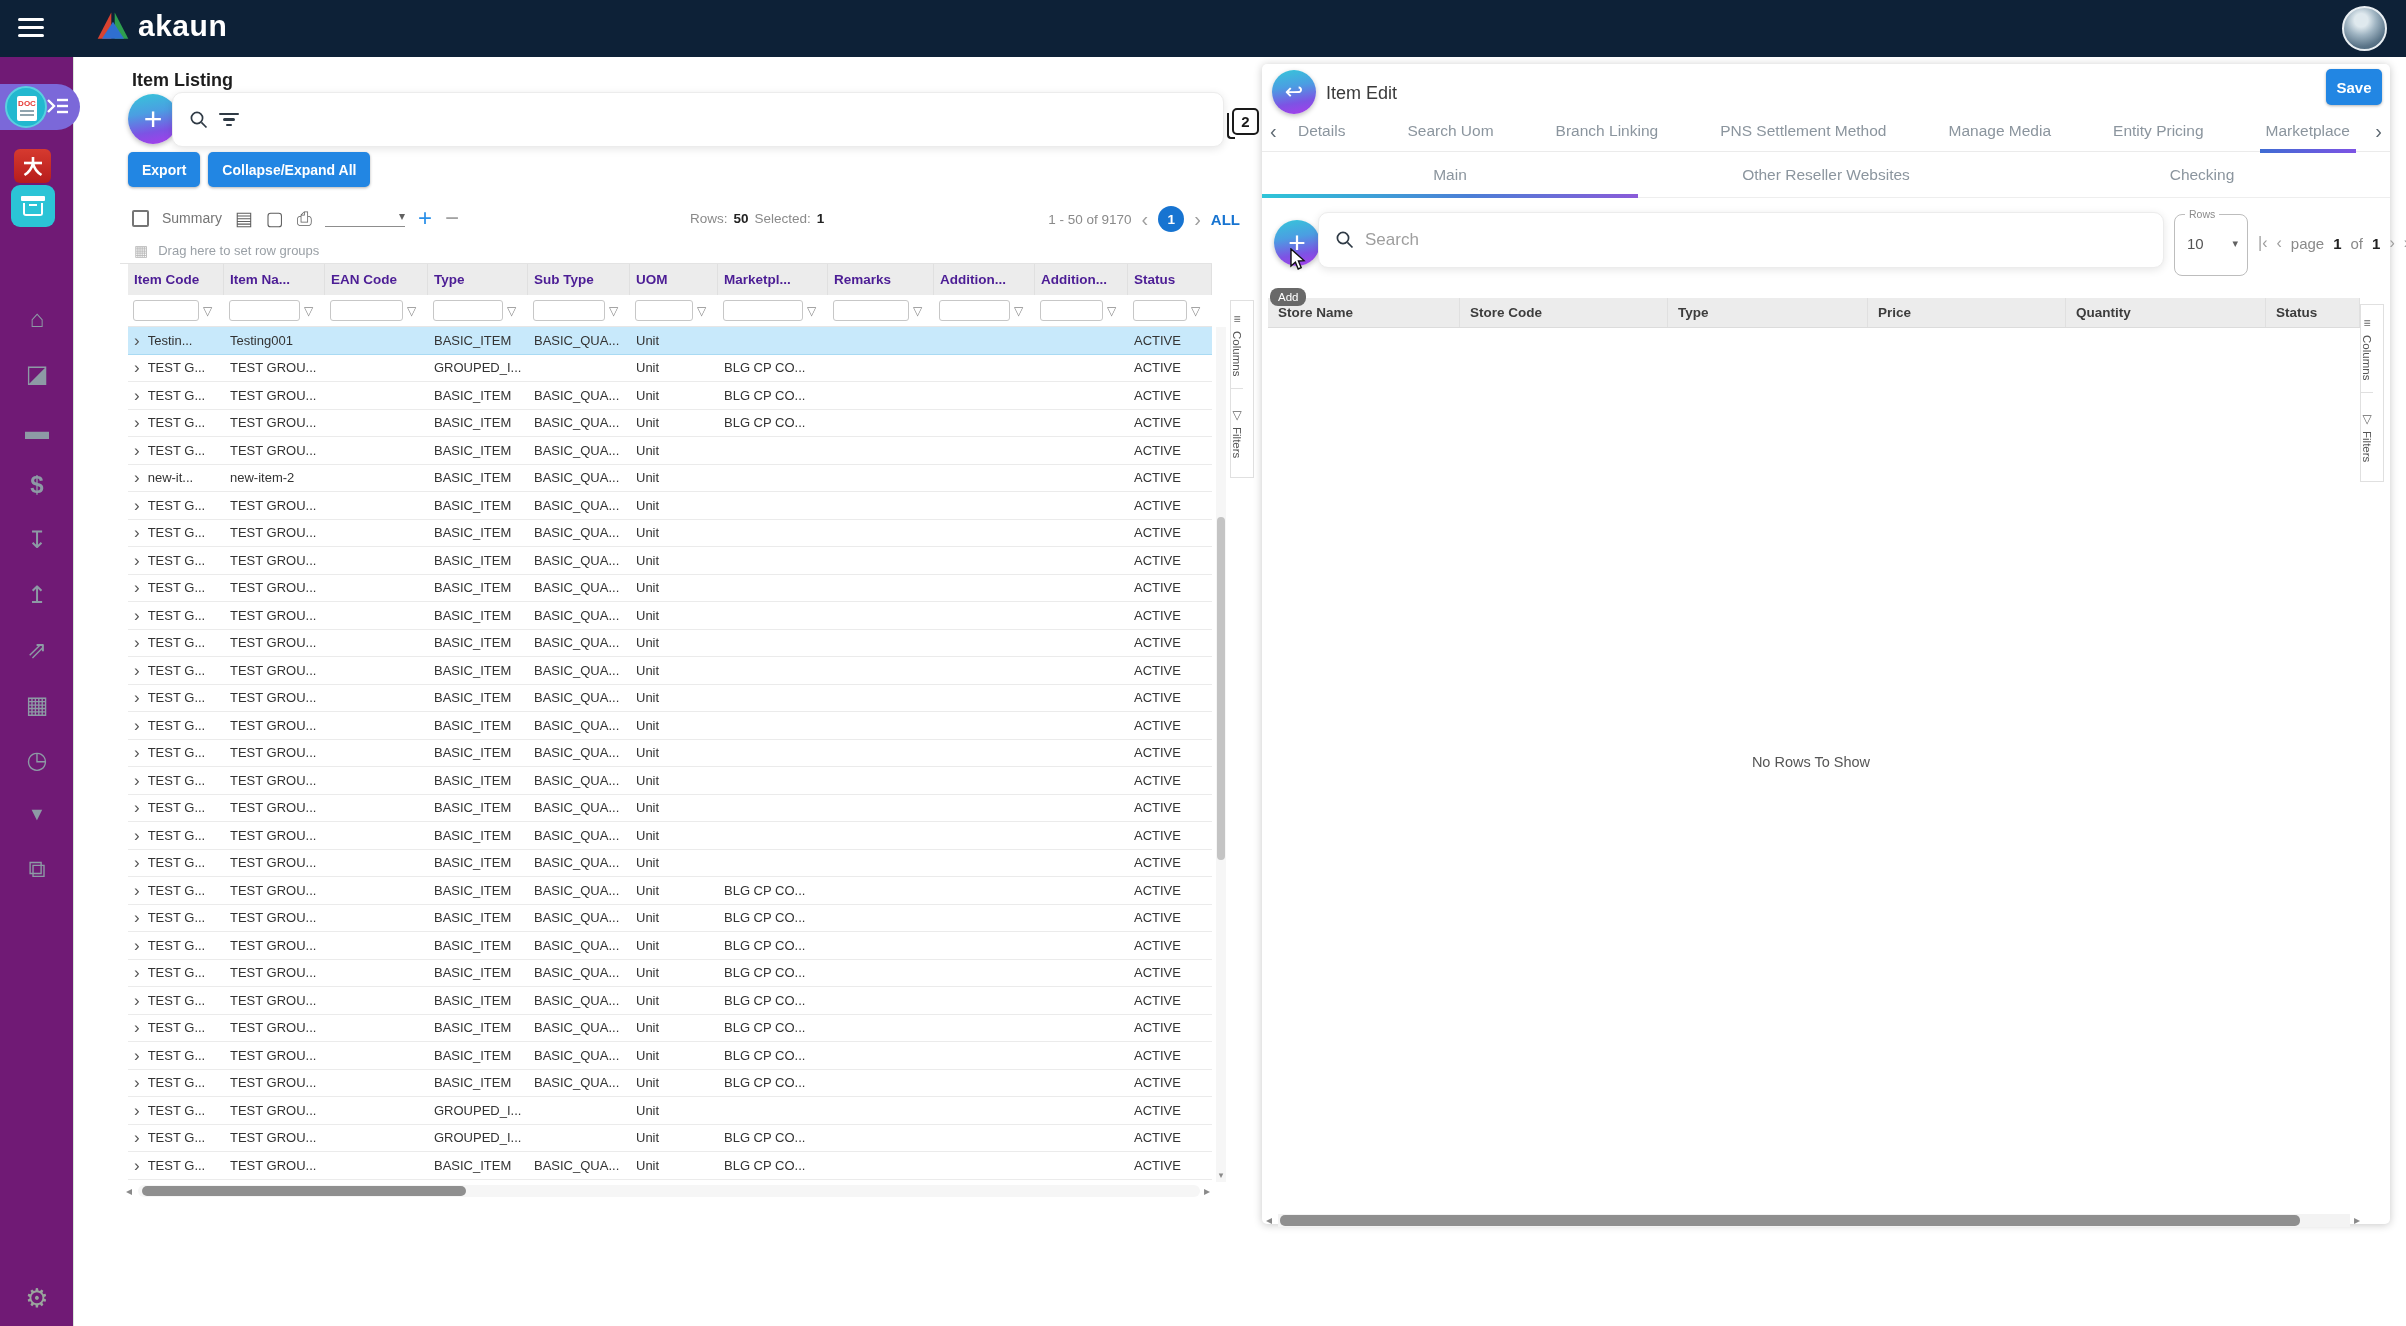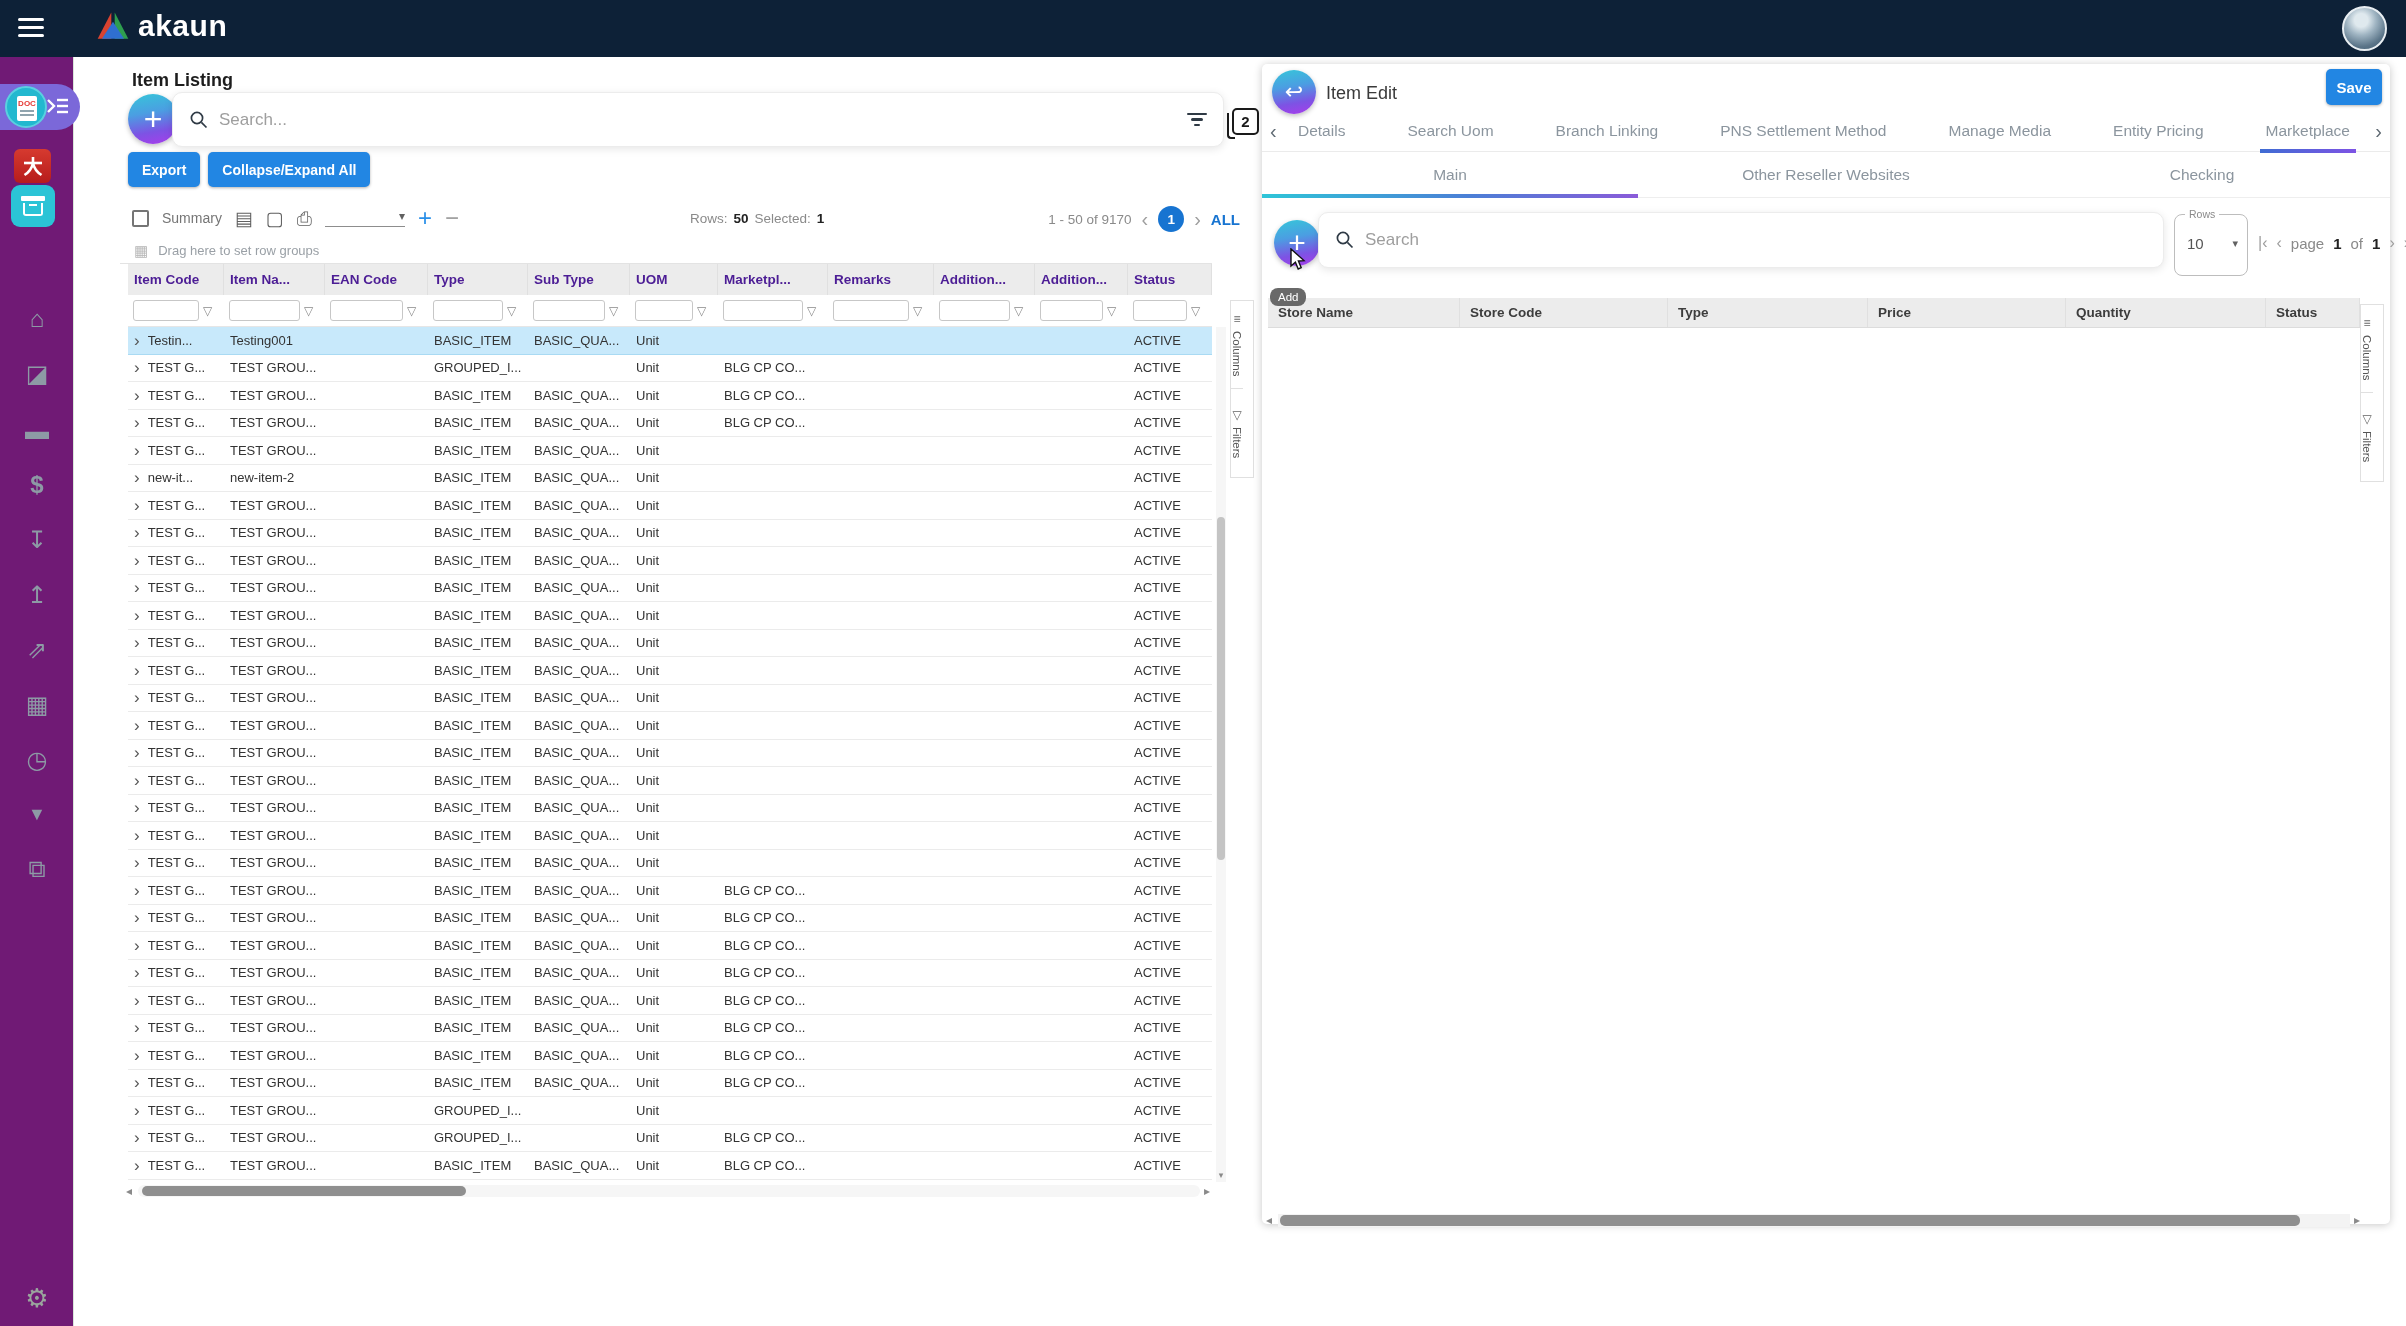--- a/index.html
+++ b/index.html
@@ -217,21 +217,20 @@
   <div class="lcard">
     <div class="ltitle">Item Listing</div>
 
     <div class="lplus grad-btn">+</div>
 
     <div class="searchbox lsearch">
       <svg width="20" height="20" viewBox="0 0 20 20">
         <circle cx="8" cy="8" r="5.6" fill="none" stroke="#2f3a45" stroke-width="1.7"></circle>
         <line x1="12.4" y1="12.4" x2="17.5" y2="17.5" stroke="#2f3a45" stroke-width="1.7"></line>
       </svg>
-      <input placeholder="Search..." style="">
       <span class="filter-lines">
           <i></i>
           <i></i>
           <i></i>
         </span>
     </div>
     <div class="layers2">2</div>
 
     <div class="lbtns">
       <button class="blue-btn">Export</button>
@@ -912,20 +911,21 @@
     </div>
 
     <div class="rheader rgrid" id="rheader">
         <div class="hcell">Store Name</div>
         <div class="hcell">Store Code</div>
         <div class="hcell">Type</div>
         <div class="hcell">Price</div>
         <div class="hcell">Quantity</div>
         <div class="hcell">Status</div>
       </div>
+    <div class="noRows">No Rows To Show</div>
 
     <div class="sidetabs" style="left:1098px; top:240px">
       <div class="sidetab">
         <span class="stico">≡</span>
         <span>Columns</span>
       </div>
       <div class="sidetab">
         <span class="stico">▽</span>
         <span>Filters</span>
       </div>

